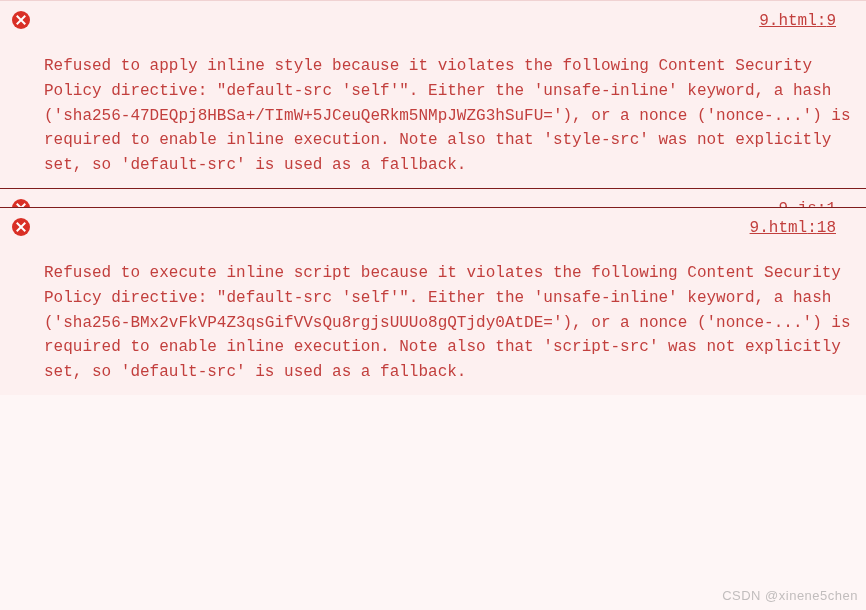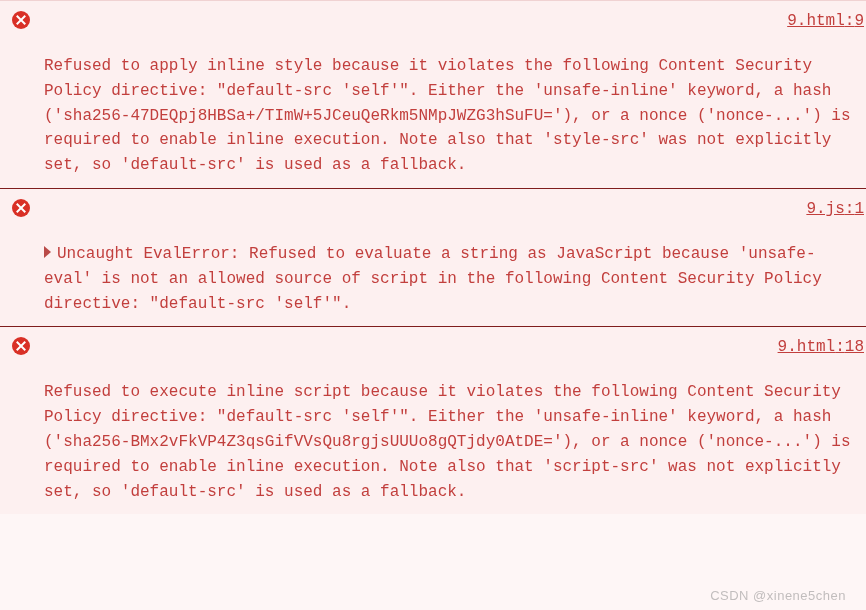--- a/index.html
+++ b/index.html
@@ -38,21 +38,21 @@
     position: absolute;
     left: 8px; top: 3px;
     width: 2px; height: 12px;
     background: #fff;
   }
   .err-icon::before { transform: rotate(45deg); }
   .err-icon::after  { transform: rotate(-45deg); }
 
   .source {
     position: absolute;
-    right: 2px;
+    right: 30px;
     top: 8px;
     text-align: center;
     white-space: nowrap;
   }
   .source a {
     color: #c23f3d;
     text-decoration: underline;
     cursor: pointer;
   }
   .msg {
@@ -75,21 +75,21 @@
     padding-left: 38px;
     font-family: inherit;
   }
   .stack a {
     color: #c23f3d;
     text-decoration: underline;
     cursor: pointer;
   }
   .watermark {
     position: absolute;
-    right: 20px; bottom: 4px;
+    right: 8px; bottom: 4px;
     font-family: Arial, sans-serif;
     font-size: 13px;
     color: rgba(120,120,120,0.45);
     letter-spacing: 0.5px;
     pointer-events: none;
   }
 </style>
 </head>
 <body>
 
@@ -101,21 +101,20 @@
       <a><span>9.html</span>:<span>9</span></a>
     </div>
     <div class="msg">Refused to apply inline style because it violates the following Content Security Policy directive: "default-src 'self'". Either the 'unsafe-inline' keyword, a hash ('sha256-47DEQpj8HBSa+/TImW+5JCeuQeRkm5NMpJWZG3hSuFU='), or a nonce ('nonce-...') is required to enable inline execution. Note also that 'style-src' was not explicitly set, so 'default-src' is used as a fallback.</div>
   </div>
 
   <div class="entry">
     <span class="icon-wrap"><span class="err-icon"></span></span>
     <div class="source">
       <a><span>9.js</span>:<span>1</span></a>
     </div>
-    <div class="msg"><span class="caret"></span><span>Uncaught EvalError: Refused to evaluate a string as JavaScript because 'unsafe-eval' is not an allowed source of script in the following Content Security Policy directive: "default-src 'self'".</span></div>
   </div>
 
   <div class="entry">
     <span class="icon-wrap"><span class="err-icon"></span></span>
     <div class="source">
       <a><span>9.html</span>:<span>18</span></a>
     </div>
     <div class="msg">Refused to execute inline script because it violates the following Content Security Policy directive: "default-src 'self'". Either the 'unsafe-inline' keyword, a hash ('sha256-BMx2vFkVP4Z3qsGifVVsQu8rgjsUUUo8gQTjdy0AtDE='), or a nonce ('nonce-...') is required to enable inline execution. Note also that 'script-src' was not explicitly set, so 'default-src' is used as a fallback.</div>
   </div>
 

